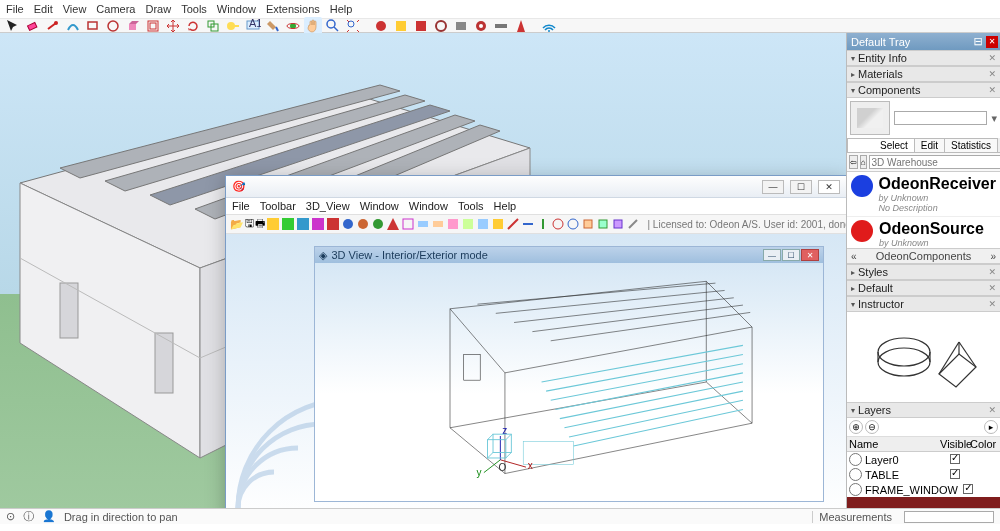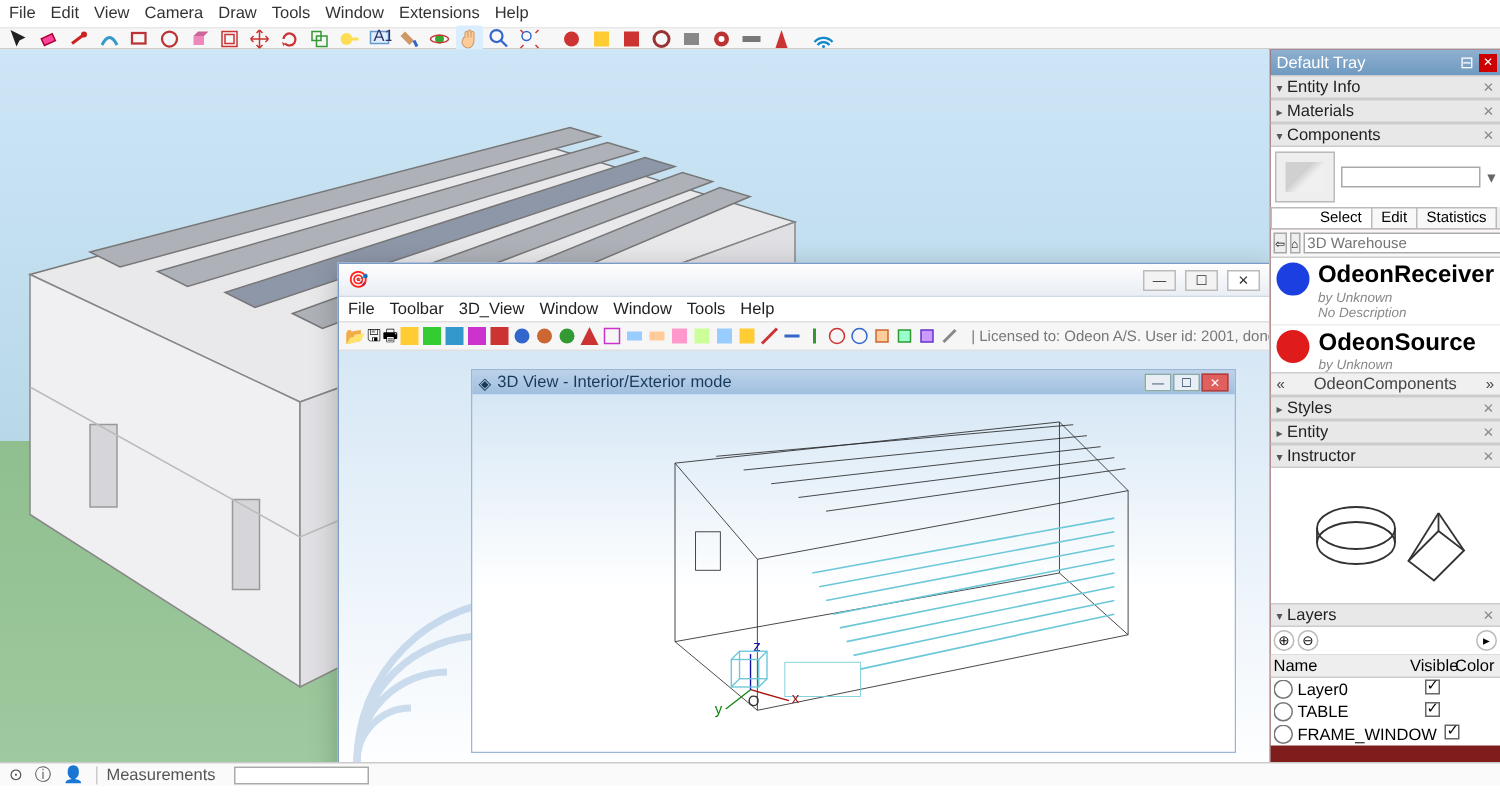--- a/index.html
+++ b/index.html
@@ -592,21 +592,21 @@
     </div>
     <div class="collection">
       <span>OdeonComponents</span>
     </div>
 
     <div class="panel-head">
       <span>Styles</span>
       <span class="close">✕</span>
     </div>
     <div class="panel-head">
-      <span>Entity</span>
+      <span>Default</span>
       <span class="close">✕</span>
     </div>
     <div class="panel-head open">
       <span>Instructor</span>
       <span class="close">✕</span>
     </div>
     <div class="instructor-body">
       <svg viewBox="0 0 120 70">
         <g fill="none" stroke="#333" stroke-width="1.2">
           <ellipse cx="40" cy="40" rx="26" ry="14"></ellipse>
@@ -656,15 +656,16 @@
         <span class="col"></span>
       </div>
     </div>
   </div>
 </div>
 
 <div class="status">
   <span>⊙</span>
   <span>ⓘ</span>
   <span>👤</span>
+  <span class="flex">Drag in direction to pan</span>
   <span class="meas">Measurements</span>
   <input style="width: 90px; height: 12px; border: 1px solid rgb(170, 170, 170); margin-left: 4px;">
 </div>
 
 </body></html>

